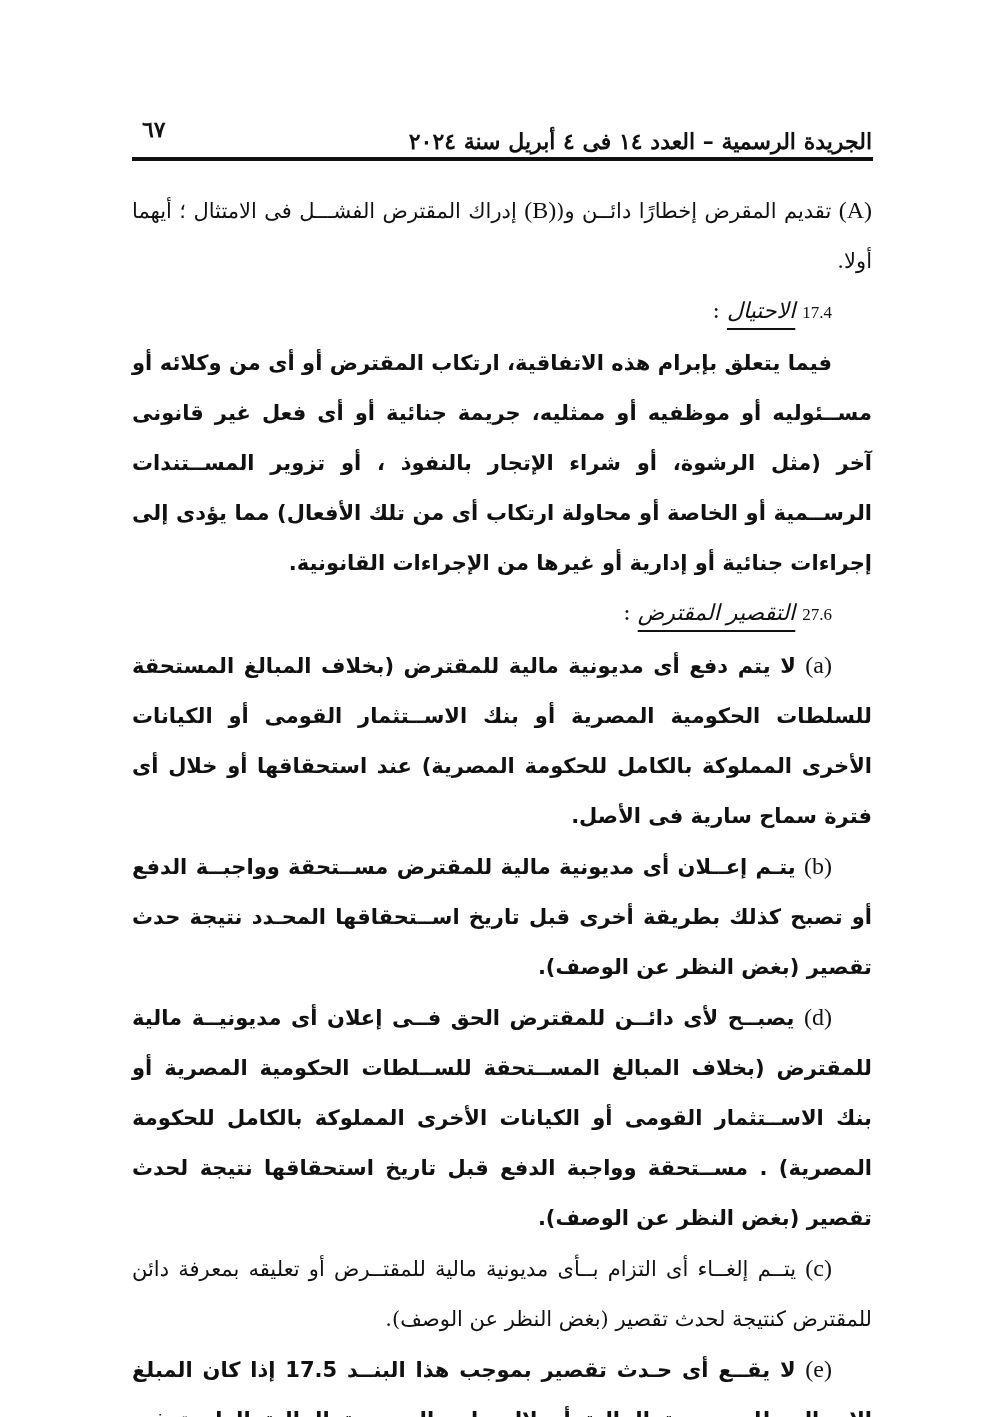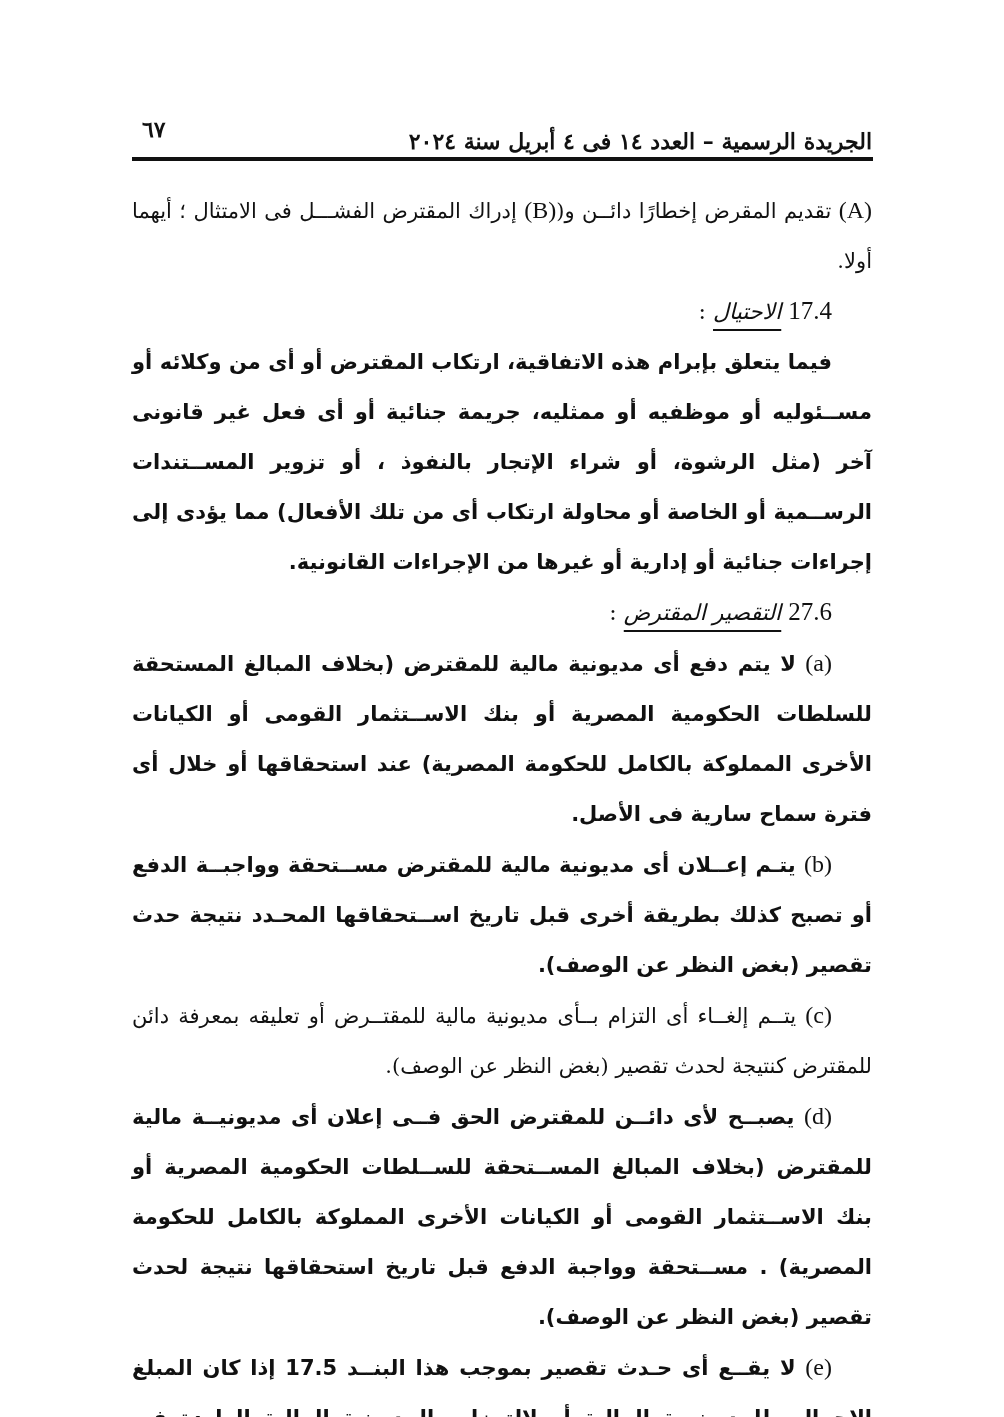--- a/index.html
+++ b/index.html
@@ -10,21 +10,21 @@
   .header .title { position: absolute; right: 0; top: 16px; }
   .header .pageno { position: absolute; left: 10px; top: 4px; }
   .rule { position: absolute; left: 132px; top: 157px; width: 741px; height: 4px; background: #111; }
   .body { position: absolute; left: 132px; top: 185px; width: 740px; direction: rtl;
           font-family: "DejaVu Sans", sans-serif; font-size: 21px; line-height: 50px; text-align: justify; }
   .p { margin: 0; }
   .bold { font-weight: bold; }
   .reg { font-family: "DejaVu Serif", serif; font-weight: normal; }
   .indent { text-indent: 40px; }
   .head { margin: 0; padding-right: 40px; font-family: "DejaVu Serif", serif; font-size: 22px; }
-  .head .num { font-family: "Liberation Serif", serif; font-size: 25px; }
+  .head .num { font-family: "Liberation Serif", serif; font-size: 17px; }
   .head .u { text-decoration: underline; text-decoration-thickness: 2px; text-underline-offset: 10px; font-style: italic; }
   .lat { font-family: "Liberation Serif", serif; font-size: 24px; font-weight: normal; }
 </style>
 </head>
 <body>
 
 <div class="page">
   <div class="header">
     <span class="title">الجريدة الرسمية – العدد ١٤ فى ٤ أبريل سنة ٢٠٢٤</span>
     <span class="pageno">٦٧</span>
@@ -46,23 +46,23 @@
       <span class="num">27.6</span>
       <span class="u">التقصير المقترض</span><span> :</span>
     </p>
 
     <p class="p bold indent">
       <span class="lat">(a)</span><span> لا يتم دفع أى مديونية مالية للمقترض (بخلاف المبالغ المستحقة للسلطات الحكومية المصرية أو بنك الاســتثمار القومى أو الكيانات الأخرى المملوكة بالكامل للحكومة المصرية) عند استحقاقها أو خلال أى فترة سماح سارية فى الأصل.</span>
     </p>
     <p class="p bold indent">
       <span class="lat">(b)</span><span> يتـم إعــلان أى مديونية مالية للمقترض مســتحقة وواجبــة الدفع أو تصبح كذلك بطريقة أخرى قبل تاريخ اســتحقاقها المحـدد نتيجة حدث تقصير (بغض النظر عن الوصف).</span>
     </p>
+    <p class="p bold indent">
+      <span class="lat">(d)</span><span> يصبــح لأى دائــن للمقترض الحق فــى إعلان أى مديونيــة مالية للمقترض (بخلاف المبالغ المســتحقة للســلطات الحكومية المصرية أو بنك الاســتثمار القومى أو الكيانات الأخرى المملوكة بالكامل للحكومة المصرية) . مســتحقة وواجبة الدفع قبل تاريخ استحقاقها نتيجة لحدث تقصير (بغض النظر عن الوصف).</span>
+    </p>
     <p class="p indent reg">
       <span class="lat">(c)</span><span> يتــم إلغــاء أى التزام بــأى مديونية مالية للمقتــرض أو تعليقه بمعرفة دائن للمقترض كنتيجة لحدث تقصير (بغض النظر عن الوصف).</span>
-    </p>
-    <p class="p bold indent">
-      <span class="lat">(d)</span><span> يصبــح لأى دائــن للمقترض الحق فــى إعلان أى مديونيــة مالية للمقترض (بخلاف المبالغ المســتحقة للســلطات الحكومية المصرية أو بنك الاســتثمار القومى أو الكيانات الأخرى المملوكة بالكامل للحكومة المصرية) . مســتحقة وواجبة الدفع قبل تاريخ استحقاقها نتيجة لحدث تقصير (بغض النظر عن الوصف).</span>
     </p>
     <p class="p bold indent">
       <span class="lat">(e)</span><span> لا يقــع أى حـدث تقصير بموجب هذا البنــد 17.5 إذا كان المبلغ الإجمالى للمديونيــة المالية أو لالتــزام بالمديونية المالية الواردة فى الفقرات من (a) إلى (d)</span>
     </p>
   </div>
 </div>
 
 </body></html>

